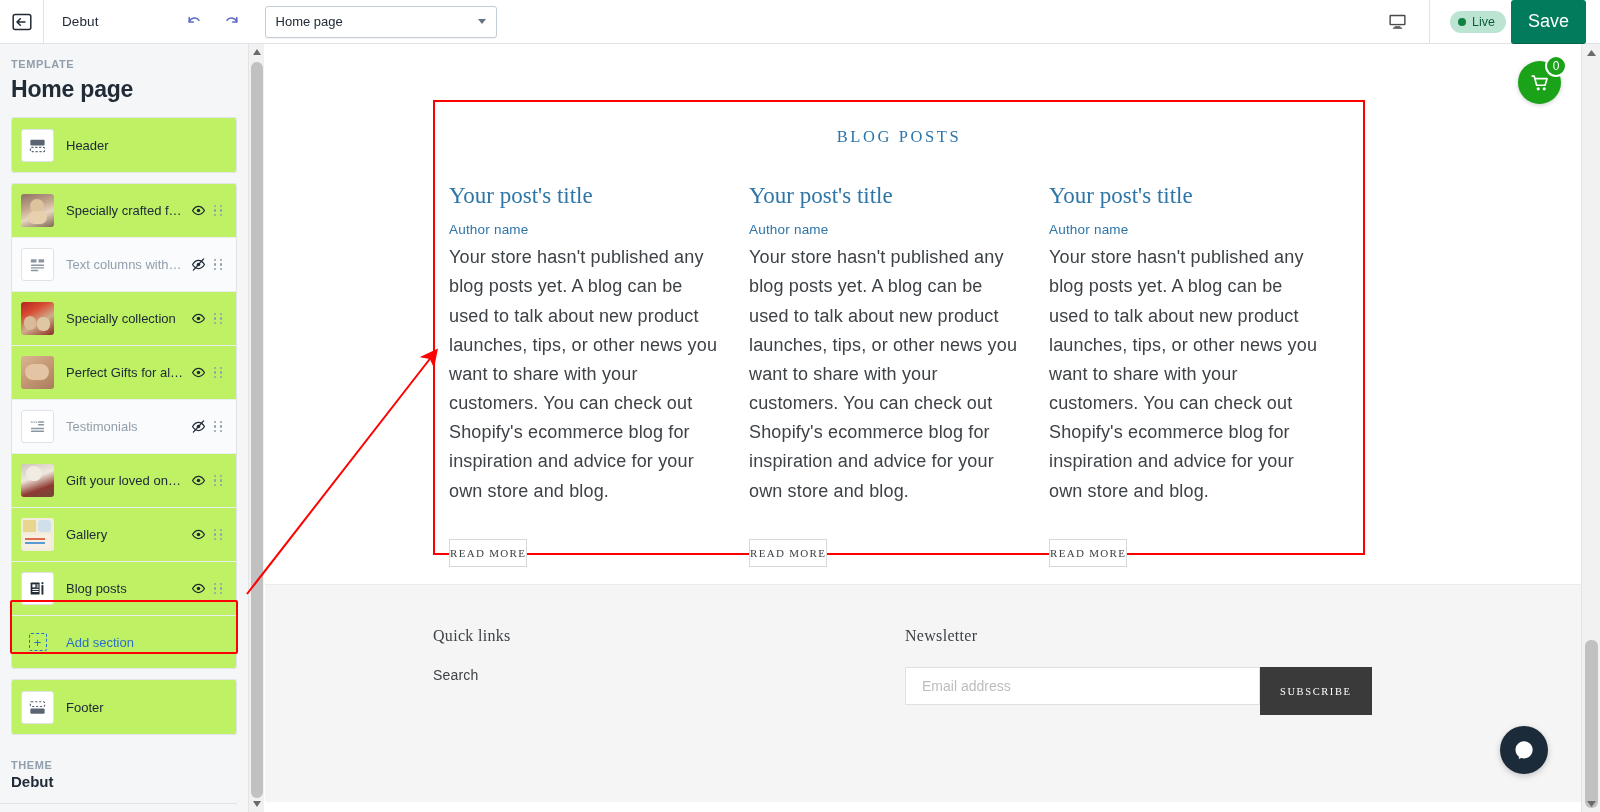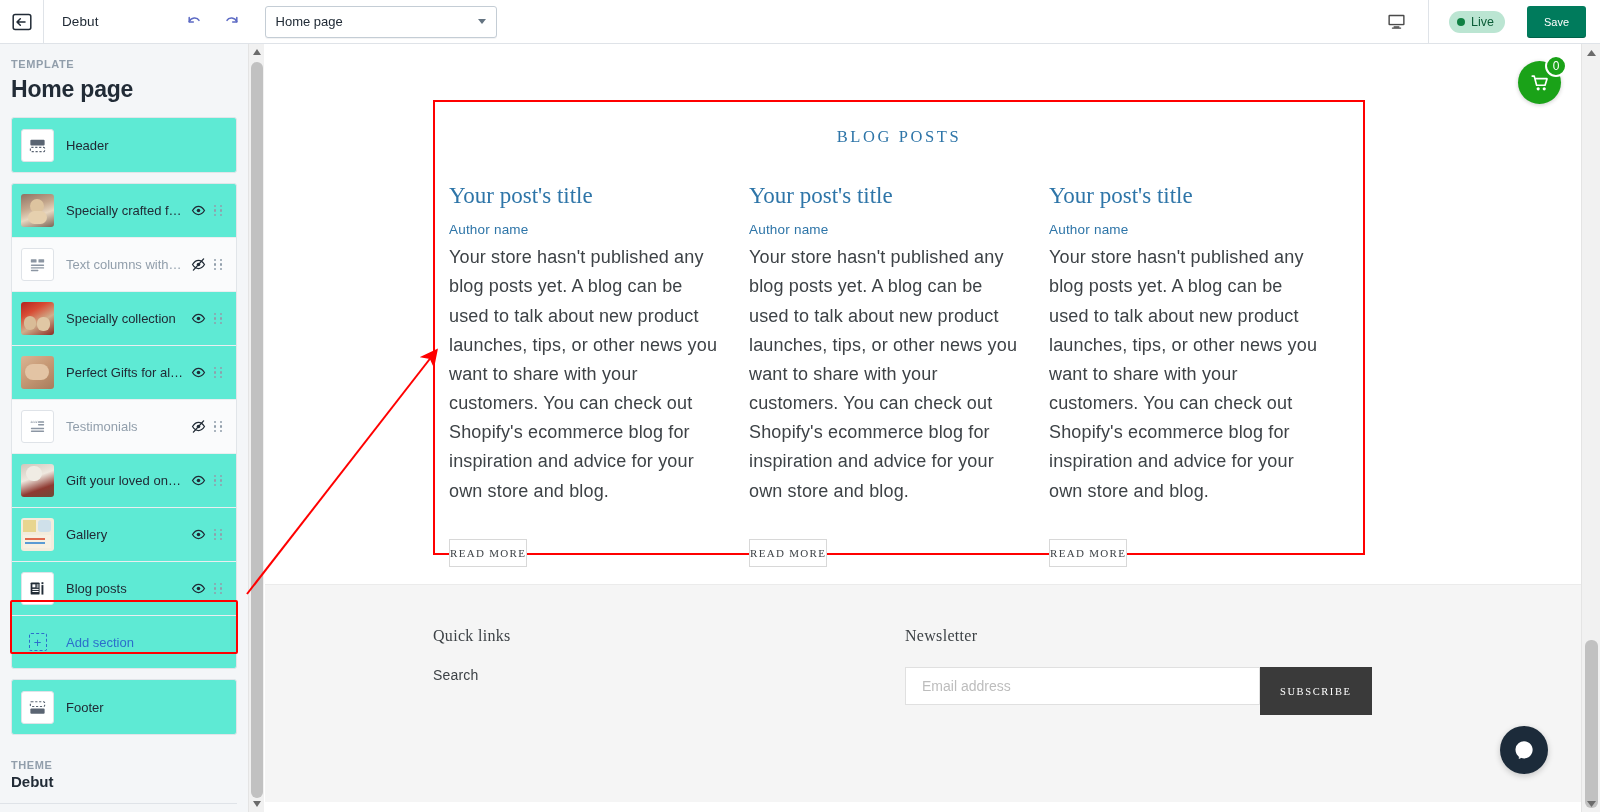--- a/index.html
+++ b/index.html
@@ -54,42 +54,42 @@
   .live-badge {
     margin-left: 20px; height: 22px; background: #bbe5d2;
     border-radius: 11px; display: flex; align-items: center;
     padding: 0 11px 0 8px; gap: 6px;
   }
   .live-dot {
     width: 8px; height: 8px; border-radius: 50%; background: #108043;
   }
   .live-text { font-size: 12.5px; color: #0b5c37; }
   .save-btn {
-    margin-left: 22px; margin-right: 14px;
+    margin-left: 5px; margin-right: 14px;
     background: #007b5c; color: #fff; border: none; border-radius: 3px;
-    height: 32px; padding: 0 17px; font-size: 11px; cursor: pointer;
+    height: 44px; padding: 0 17px; font-size: 18px; cursor: pointer;
     font-family: "Liberation Sans", sans-serif;
     box-shadow: inset 0 -1px 0 rgba(0,0,0,.2);
   }
 
   
   .sidebar {
     position: absolute; top: 44px; left: 0; width: 248px; height: 768px;
     background: #f4f6f8; overflow: hidden;
   }
   .side-label {
     font-size: 11px; font-weight: bold; color: #919eab;
     letter-spacing: .6px; padding: 14px 0 0 11px;
   }
   .side-title {
     font-size: 23px; font-weight: bold; color: #212b36;
     padding: 6px 0 14px 11px; letter-spacing: -.2px;
   }
   .card {
-    margin: 0 11px 10px 11px; background: #5eead4;
+    margin: 0 11px 10px 11px; background: #bef264;
     border: 1px solid #e1e5e9; border-radius: 3px; overflow: hidden;
   }
   .srow {
     display: flex; align-items: center; height: 54px;
     padding: 0 8px 0 9px; border-bottom: 1px solid #ebeef0;
     cursor: pointer; position: relative;
   }
   .srow:last-child { border-bottom: none; }
   .srow.disabled { background: #fafbfc; }
   .thumb {

